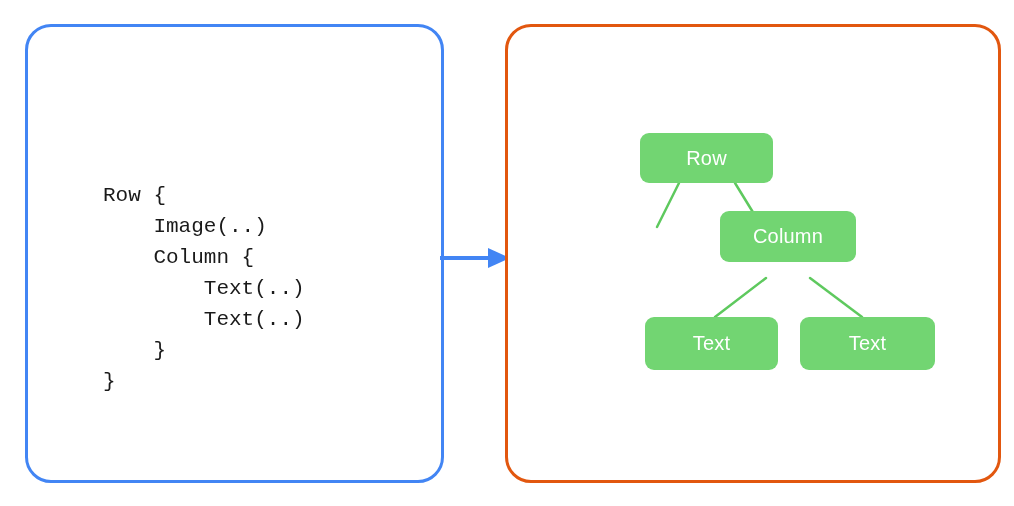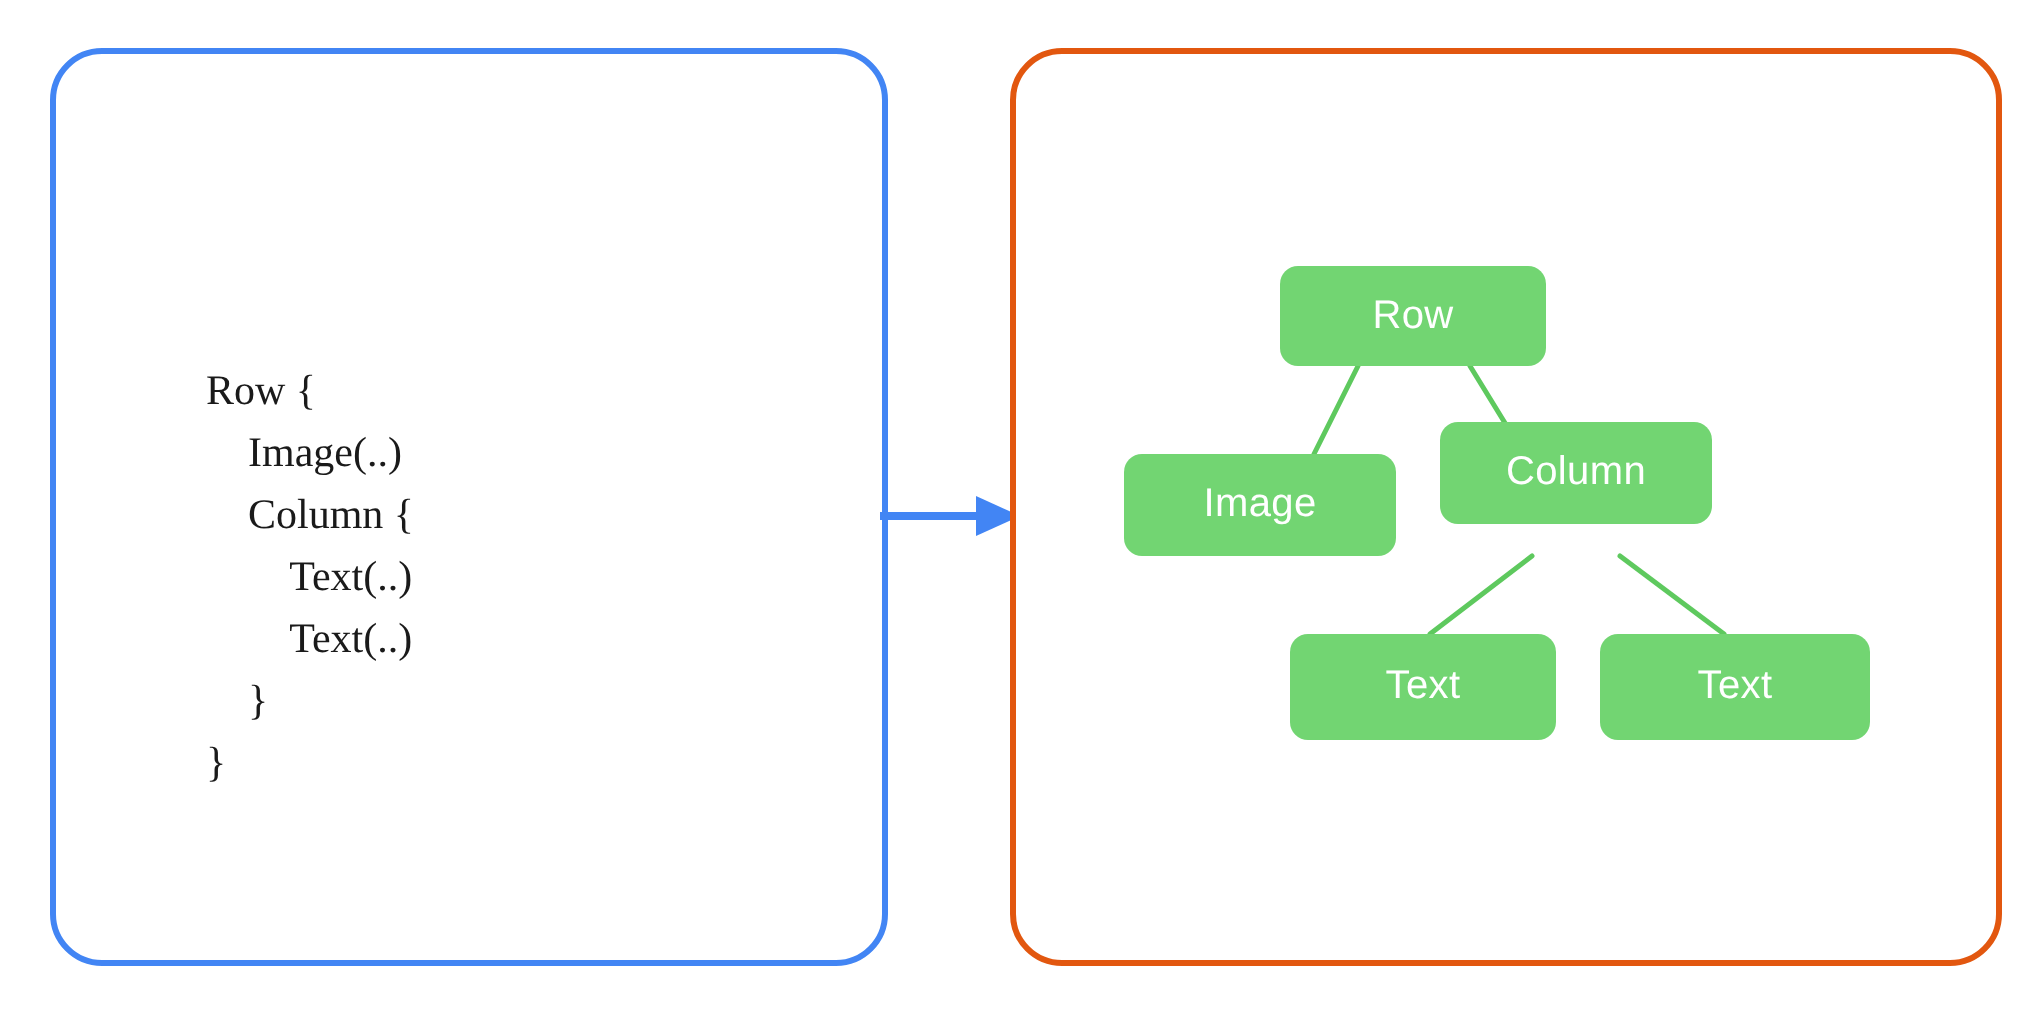--- a/index.html
+++ b/index.html
@@ -41,21 +41,21 @@
     border: 3px solid #e2570f;
     border-radius: 26px;
   }
 
   
   #code-block {
     position: absolute;
     left: 75px;
     top: 153px;
     margin: 0;
-    font-family: Liberation Serif, serif;
+    font-family: Liberation Mono, monospace;
     font-size: 21px;
     line-height: 31px;
     color: #1a1a1a;
     white-space: pre;
     letter-spacing: 0px;
   }
 
   
   #flow-arrow {
     position: absolute;
@@ -122,23 +122,20 @@
       <line x1="735" y1="183" x2="762" y2="227"></line>
       <line x1="766" y1="278" x2="715" y2="317"></line>
       <line x1="810" y1="278" x2="862" y2="317"></line>
     </g>
   </svg>
 
   <div class="node" id="node-row">
     <span>Row</span>
   </div>
 
-  <div class="node" id="node-image">
-    <span>Image</span>
-  </div>
 
   <div class="node" id="node-column">
     <span>Column</span>
   </div>
 
   <div class="node" id="node-text-1">
     <span>Text</span>
   </div>
 
   <div class="node" id="node-text-2">

